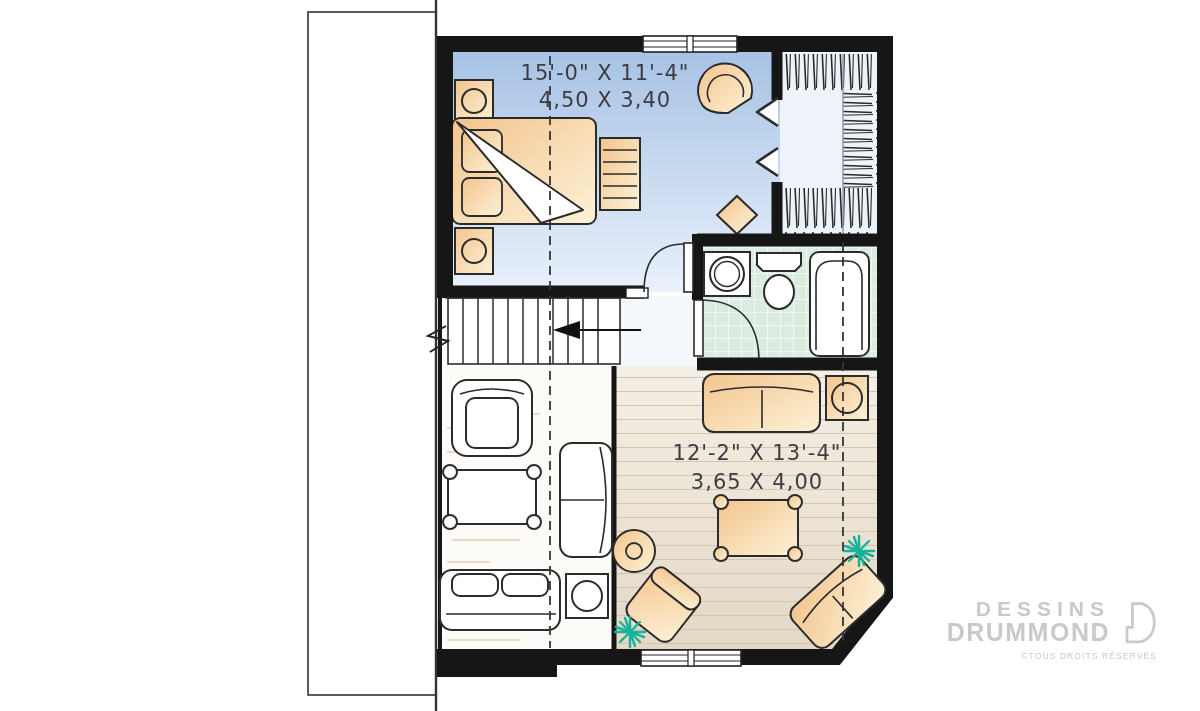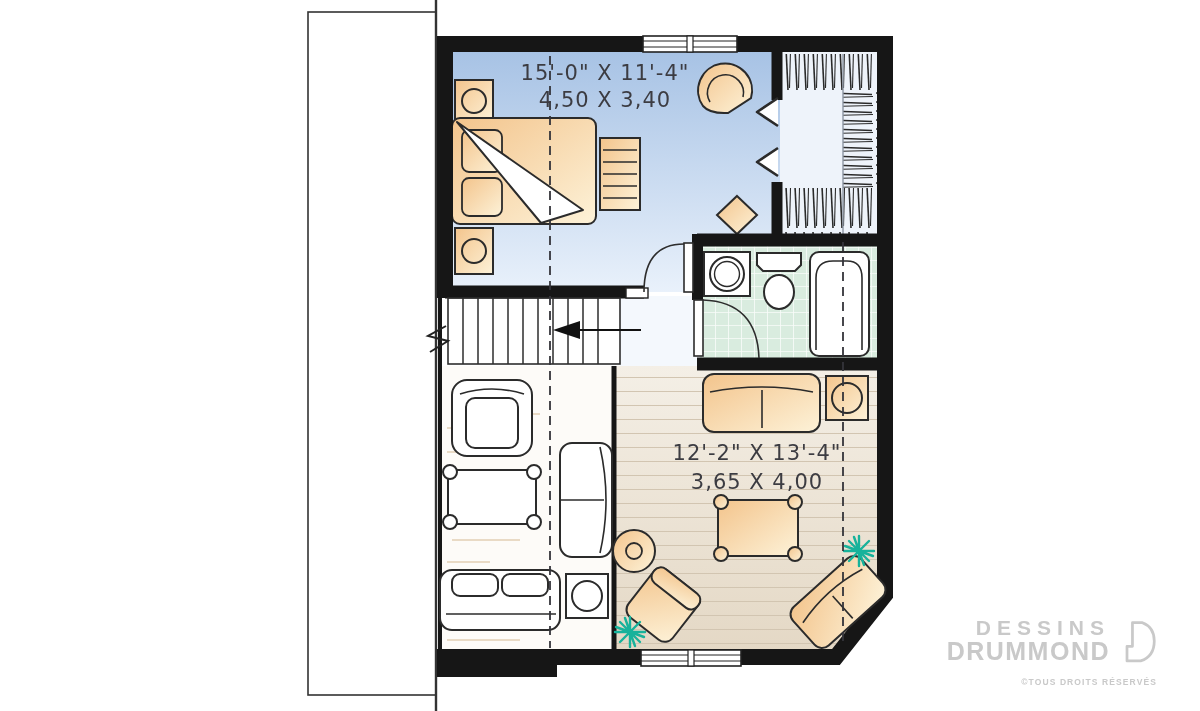--- a/index.html
+++ b/index.html
@@ -14,25 +14,25 @@
   .white-furn{fill:#ffffff;stroke:#2b2b2b;stroke-width:2;}
   .tan{fill:url(#gTan);stroke:#2b2b2b;stroke-width:2;}
   .room-label{fill:var(--textDark,#3c3c42);font-family:"DejaVu Sans","Liberation Sans",sans-serif;
               font-size:21px;letter-spacing:1px;text-anchor:middle;font-weight:500;}
   .dash{stroke:#34343a;stroke-width:1.8;stroke-dasharray:9 6;fill:none;}
   .plant{stroke:var(--plantTeal,#17b29b);stroke-width:2.4;fill:none;stroke-linecap:round;}
 
   
   .brand{position:absolute;right:43px;top:597px;text-align:right;
          color:var(--logoGray,#c9c9c9);user-select:none;}
-  .brand-row{display:flex;align-items:flex-end;justify-content:flex-end;gap:7px;margin-top:19px;}
+  .brand-row{display:flex;align-items:flex-end;justify-content:flex-end;gap:7px;}
   .brand-words{display:flex;flex-direction:column;align-items:flex-end;line-height:1.02;}
   .brand-l1{font-size:21px;font-weight:600;letter-spacing:6px;}
   .brand-l2{font-size:25px;font-weight:600;letter-spacing:1.5px;}
-  .brand-rights{font-size:8.5px;letter-spacing:1.1px;margin-top:13px;font-weight:700;}
+  .brand-rights{font-size:8.5px;letter-spacing:1.1px;margin-top:6px;font-weight:400;}
   .plan-title{margin-top:5px;color:var(--titleDark,#141414);font-size:19px;font-weight:700;}
   .plan-title .sep{font-weight:400;padding:0 4px;color:#333;}
 </style>
 </head>
 <body>
 
 <svg id="plan-svg" width="1200" height="711" viewBox="0 0 1200 711">
   <defs>
     <linearGradient id="gBlue" x1="0" y1="0" x2="0" y2="1">
       <stop offset="0" stop-color="#a5c1e4"></stop>

